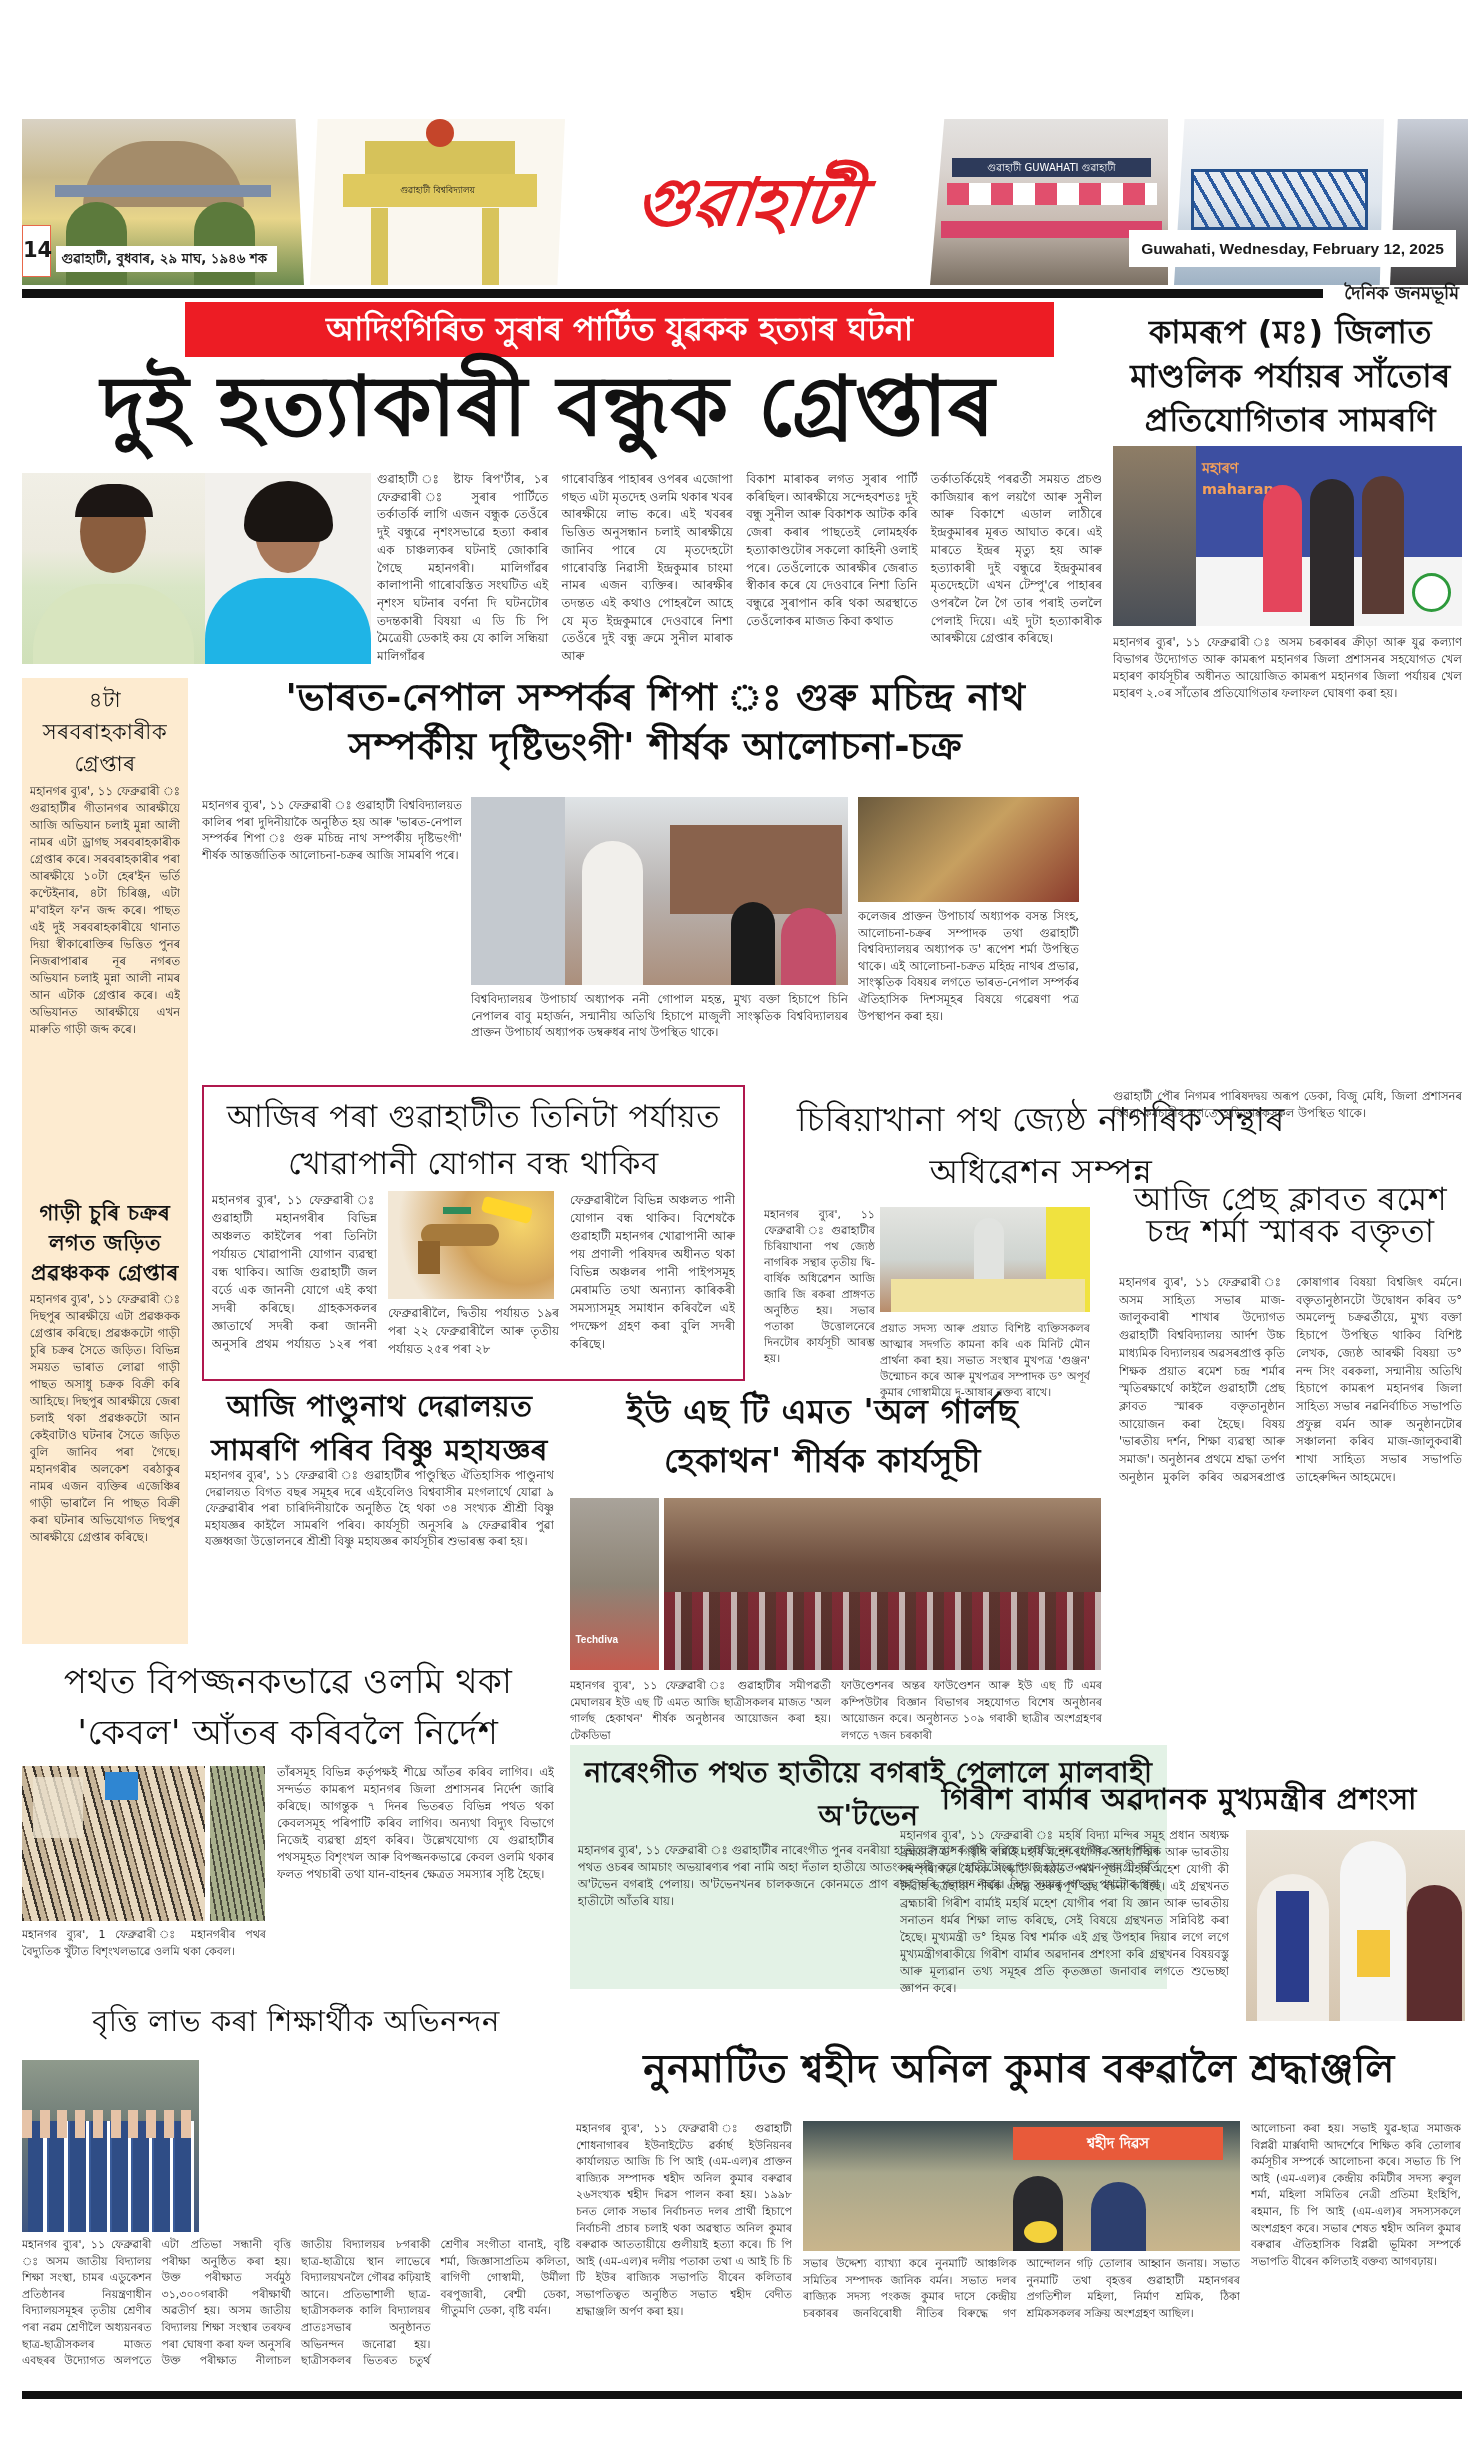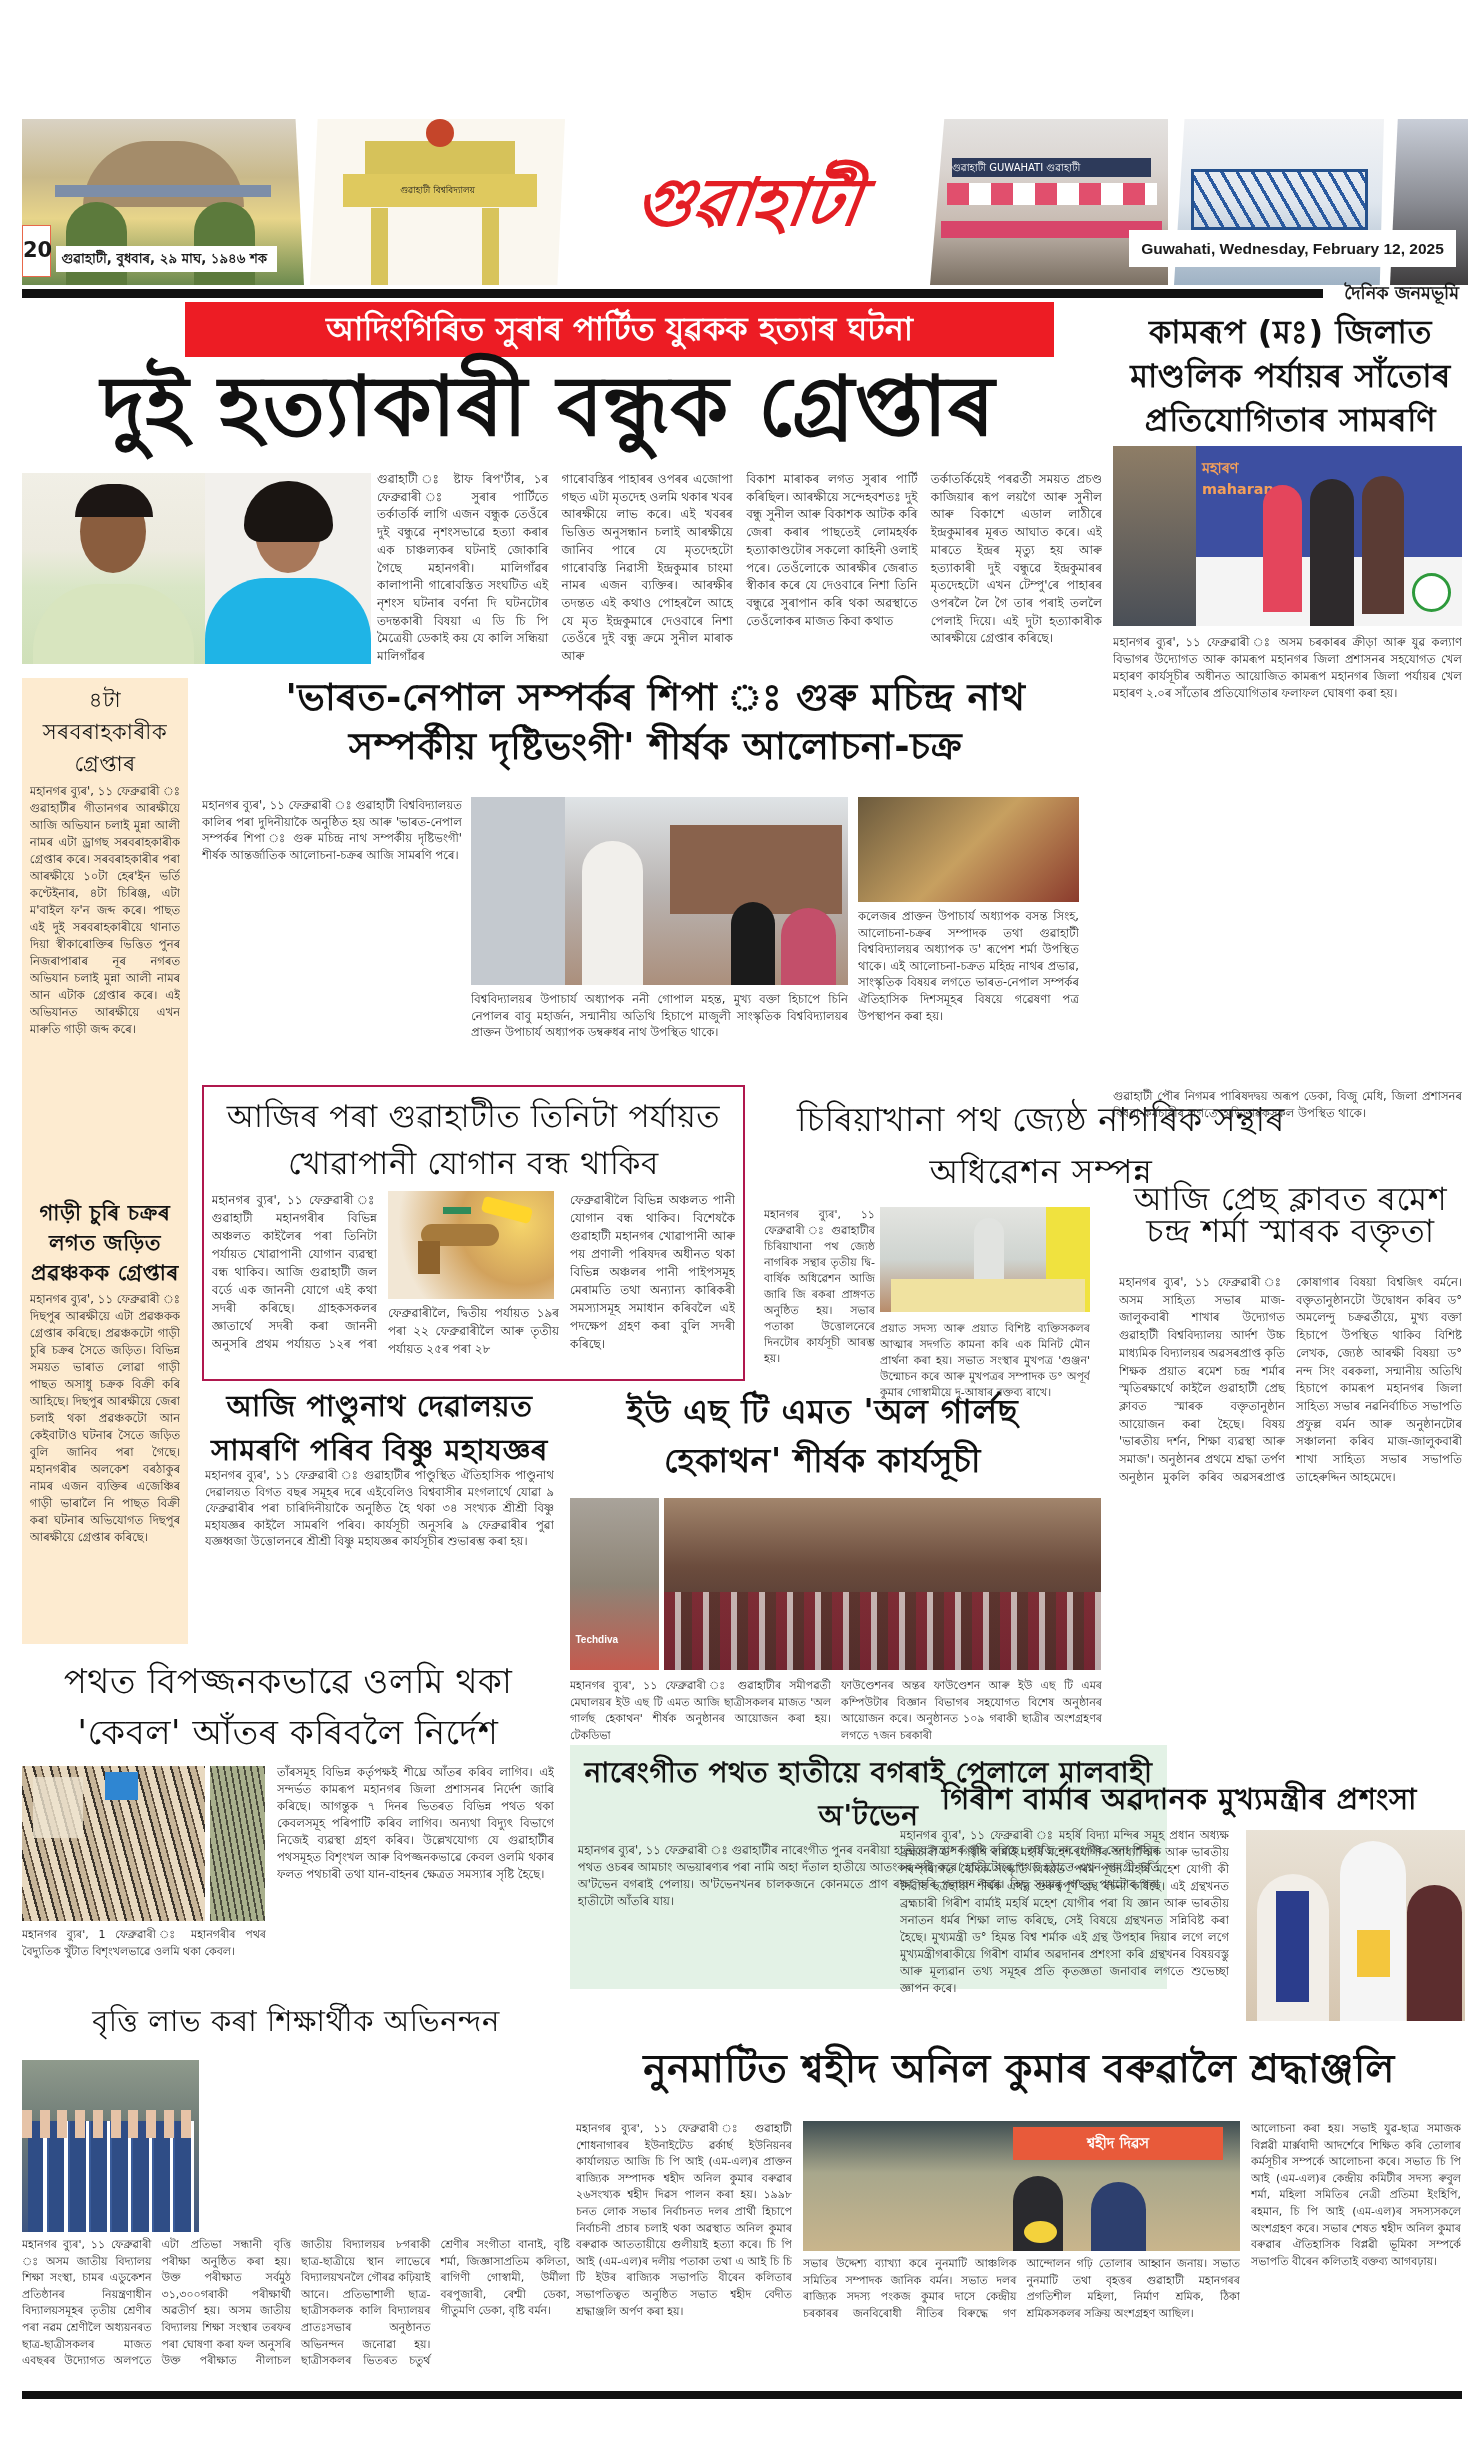--- a/index.html
+++ b/index.html
@@ -31,30 +31,30 @@
     <div style="position:absolute;left:55px;top:22px;width:150px;height:33px;background:#d6c25a;"></div>
     <div style="position:absolute;left:116px;top:0;width:28px;height:28px;border-radius:50%;background:#c5452a;"></div>
     <div style="position:absolute;left:33px;top:55px;width:194px;height:33px;background:#dfc95e;"></div>
     <div style="position:absolute;left:72px;top:64px;width:111px;font-size:8.9px;text-align:center;font-family:'DejaVu Sans',sans-serif;">গুৱাহাটী বিশ্ববিদ্যালয়</div>
     <div style="position:absolute;left:61px;top:89px;width:16.6px;height:78px;background:#d8c45c;"></div>
     <div style="position:absolute;left:172px;top:89px;width:16.6px;height:78px;background:#d8c45c;"></div>
   </div>
 
   <div class="abs" style="left:554px;top:33px;width:343px;text-align:center;font-family:'DejaVu Serif',serif;font-style:italic;font-weight:bold;font-size:66px;color:#e31e24;transform:skewX(-8deg);">গুৱাহাটী</div>
   <div class="photo" style="left:908px;top:0;width:238px;height:166px;background:linear-gradient(180deg,#e4e2e0 0%,#dad4d0 30%,#c9bdb4 60%,#7a6f62 100%);clip-path:polygon(6% 0,100% 0,100% 100%,0 100%);">
-    <div style="position:absolute;left:22px;top:39px;width:199px;height:19px;background:#2d3a5a;color:#fff;font-size:10px;line-height:19px;text-align:left;font-family:'DejaVu Sans',sans-serif;">গুৱাহাটী GUWAHATI গুৱাহাটী</div>
+    <div style="position:absolute;left:22px;top:39px;width:199px;height:19px;background:#2d3a5a;color:#fff;font-size:10px;line-height:19px;text-align:center;font-family:'DejaVu Sans',sans-serif;">গুৱাহাটী GUWAHATI গুৱাহাটী</div>
     <div style="position:absolute;left:16.6px;top:64px;width:210px;height:22px;background:repeating-linear-gradient(90deg,#e14f6d 0 22px,#ffffff 22px 44px);"></div>
     <div style="position:absolute;left:11px;top:102px;width:221px;height:16.6px;background:#d8456a;"></div>
   </div>
   <div class="photo" style="left:1152px;top:0;width:210px;height:166px;background:linear-gradient(180deg,#f2f3f5 0%,#dfe6ee 50%,#9fb2c4 100%);clip-path:polygon(5% 0,100% 0,98% 100%,0 100%);">
     <div style="position:absolute;left:16.6px;top:50px;width:177px;height:61px;border:3.3px solid #24508c;background:repeating-linear-gradient(60deg,transparent 0 10px,#2a5aa0 10px 13.3px);"></div>
   </div>
   <div class="photo" style="left:1368px;top:0;width:78px;height:166px;background:linear-gradient(180deg,#c9ced8 0%,#8a8c93 50%,#3f3d3e 100%);clip-path:polygon(10% 0,100% 0,100% 100%,0 100%);"></div>
 
-  <div class="abs" style="left:0;top:106px;width:29px;height:52px;background:#fff;border:1.7px solid #e8684a;font-size:21px;font-weight:bold;line-height:49px;text-align:center;font-family:'DejaVu Sans',sans-serif;">20</div>
+  <div class="abs" style="left:0;top:106px;width:29px;height:52px;background:#fff;border:1.7px solid #e8684a;font-size:21px;font-weight:bold;line-height:49px;text-align:center;font-family:'DejaVu Sans',sans-serif;">14</div>
   <div class="abs" style="left:34px;top:127px;width:221px;height:25.5px;background:#fff;font-size:13.3px;line-height:25.5px;padding-left:5.5px;font-family:'DejaVu Sans',sans-serif;font-weight:bold;">গুৱাহাটী, বুধবাৰ, ২৯ মাঘ, ১৯৪৬ শক</div>
   <div class="abs" style="left:1107px;top:111px;width:327px;height:37px;background:#fff;font-size:15.5px;line-height:37px;text-align:center;font-family:'Liberation Sans',sans-serif;font-weight:bold;">Guwahati, Wednesday, February 12, 2025</div>
 </div>
 <div class="rule" style="left:22px;top:289px;width:1301px;height:8.9px;"></div>
 <div class="abs" style="left:1329px;top:280px;width:130px;font-size:17.7px;font-weight:bold;font-family:'DejaVu Sans',sans-serif;text-align:right;">দৈনিক জনমভূমি</div>
 
 <div class="abs" style="left:185px;top:302px;width:869px;height:55px;background:#ed1c24;">
   <div style="color:#fff;font-size:32px;line-height:55px;text-align:center;font-weight:bold;font-family:'DejaVu Sans',sans-serif;">আদিংগিৰিত সুৰাৰ পাৰ্টিত যুৱকক হত্যাৰ ঘটনা</div>
 </div>
 <div class="abs hl" style="left:22px;top:360px;width:1052px;font-size:83px;line-height:94px;">দুই হত্যাকাৰী বন্ধুক গ্ৰেপ্তাৰ</div>

